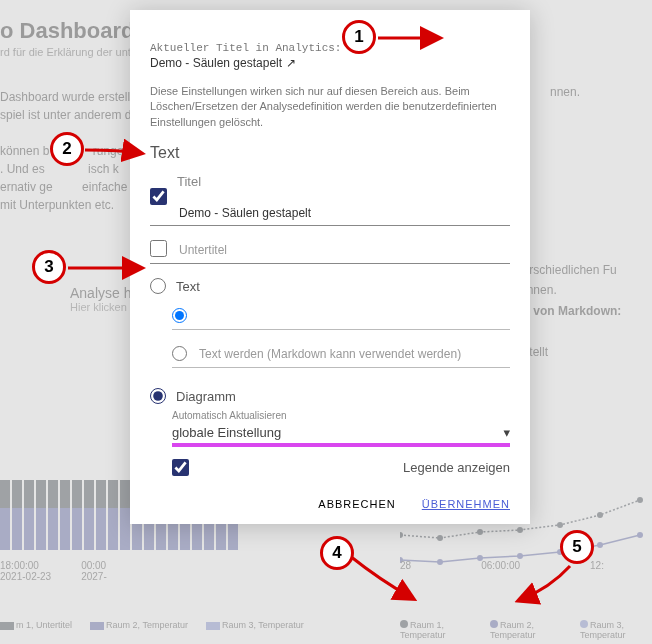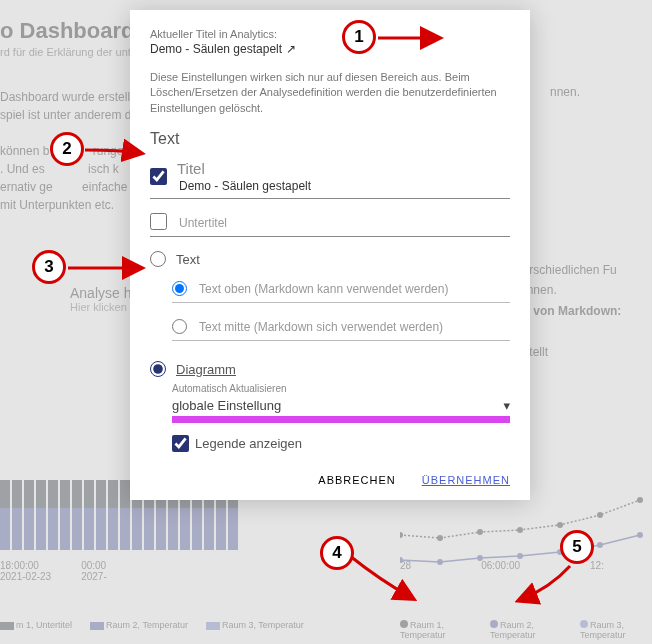--- a/index.html
+++ b/index.html
@@ -61,42 +61,42 @@
   .icon-btn {
     width:28px; height:28px;
     border:1px solid #ccc;
     background:#fff;
     display:flex; align-items:center; justify-content:center;
     cursor:pointer;
     font-size:13px;
     color:#555;
   }
   .icon-btn + .icon-btn { border-left:none; }
-  .modal .hint { font-size:11px; color:#777; margin-top:0; margin-bottom:2px;}
+  .modal .hint { font-size:11px; color:#777; margin-top:14px; margin-bottom:2px;font-family:Liberation Mono, monospace;}
   .modal a.ext { color:#333; font-size:12px; text-decoration:none; display:inline-flex; align-items:center; gap:4px; margin-bottom:8px;}
   .modal .desc { font-size:11px; color:#777; line-height:1.4; margin:6px 0 14px 0;}
   .section-h { font-size:16px; color:#555; margin:10px 0 12px 0; font-weight:normal;}
   .field-row { display:flex; align-items:center; gap:10px; margin:8px 0 14px 0; border-bottom:1px solid #888;}
   .field-row .cb { width:17px; height:17px; accent-color:#283371; flex:0 0 auto; margin:0 0 6px 0;}
   .field-row .stack { flex:1; padding-bottom:4px;}
-  .field-row .lbl { font-size:15px; color:#888; display:block; margin-bottom:1px;}
+  .field-row .lbl { font-size:13px; color:#888; display:block; margin-bottom:16px;}
   .field-row input[type=text] {
     border:none; outline:none; width:100%;
     font-size:12px; color:#333; background:transparent;
   }
   .field-row input[type=text]::placeholder { color:#9a9a9a; }
   .radio-row { display:flex; align-items:center; gap:10px; margin:10px 0 6px 0; font-size:13px; color:#555;}
   .radio-row input[type=radio]{ width:16px; height:16px; margin:0; accent-color:#283371;}
   .sub-radio { display:flex; align-items:center; gap:12px; margin:8px 0 10px 22px; border-bottom:1px solid #bbb; padding:6px 0;}
   .sub-radio input[type=radio]{ width:15px; height:15px; margin:0;}
   .sub-radio .ph { color:#9a9a9a; font-size:12px; flex:1;}
   .select-row { margin:4px 0 10px 22px; }
   .select-row .slabel { font-size:10px; color:#888; margin-bottom:1px;}
-  .select-row .sval { display:flex; justify-content:space-between; align-items:center; border-bottom:7px solid #d946ef; padding:3px 0; font-size:13px; color:#444;}
-  .check-row { display:flex; align-items:center; gap:6px; margin:12px 0 22px 22px; font-size:13px; color:#555;}
+  .select-row .sval { display:flex; justify-content:space-between; align-items:center; border-bottom:4px solid #d946ef; padding:3px 0; font-size:13px; color:#444;}
+  .check-row { display:flex; align-items:center; gap:20px; margin:12px 0 22px 22px; font-size:13px; color:#555;justify-content:space-between;}
   .check-row input { width:17px; height:17px; accent-color:#283371; margin:0;}
   .modal-actions { display:flex; justify-content:flex-end; gap:26px; font-size:11px; letter-spacing:1px;}
   .modal-actions .btn { color:#000; cursor:pointer; }
   .modal-actions .btn.primary { color:#4a5dd6;text-decoration:underline; }
 
   
   .anno-layer { position:absolute; inset:0; pointer-events:none; z-index:50;}
   .anno-circle {
     position:absolute;
     width:34px; height:34px;
@@ -297,28 +297,27 @@
   </div>
 
 
   <div class="radio-row">
     <input type="radio" name="disp" style="">
     <span>Text</span>
   </div>
 
   <div class="sub-radio">
     <input type="radio" name="textpos" checked="" style="">
-    <span class="ph">Text oben (Markdown kann verwendet werden)</span>
   </div>
   <div class="sub-radio">
     <input type="radio" name="textpos" style="">
-    <span class="ph">Text mitte (Markdown sich verwendet werden)</span>
-  </div>
-
-  <div class="radio-row" style="margin-top:20px;text-decoration:underline;">
+    <span class="ph">Text werden (Markdown kann verwendet werden)</span>
+  </div>
+
+  <div class="radio-row" style="margin-top:20px;">
     <input type="radio" name="disp" checked="" style="">
     <span>Diagramm</span>
   </div>
 
   <div class="select-row">
     <div class="slabel">Automatisch Aktualisieren</div>
     <div class="sval">
       <span>globale Einstellung</span>
       <span>▾</span>
     </div>

